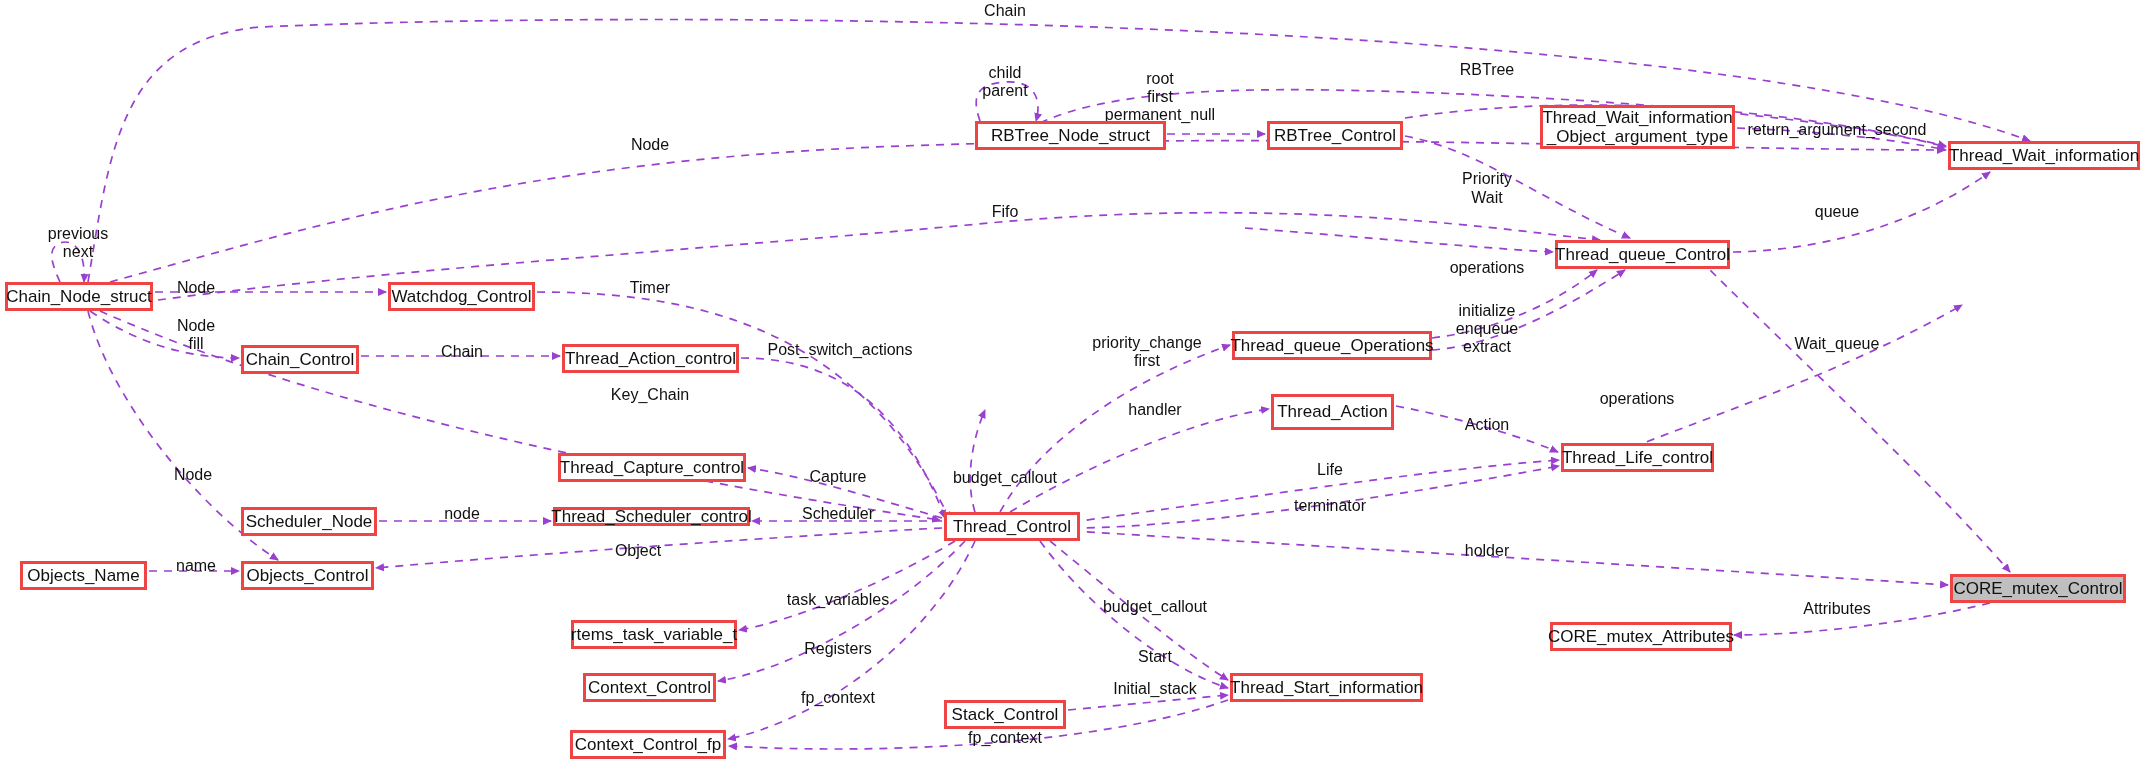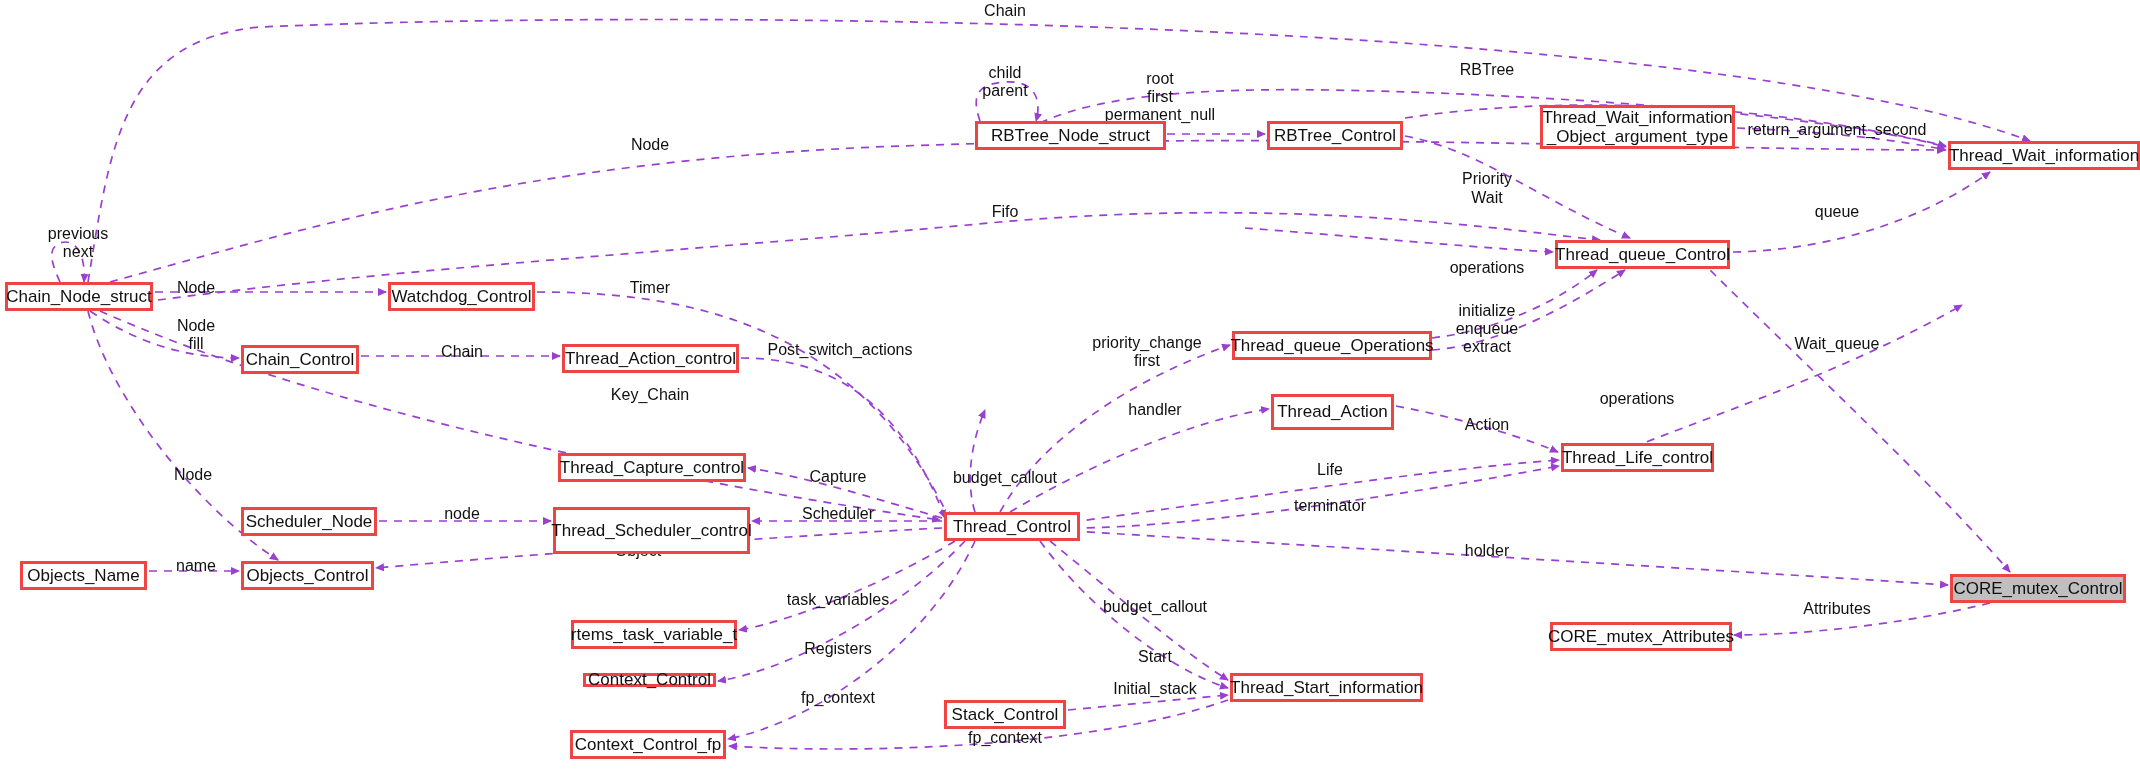--- a/index.html
+++ b/index.html
@@ -102,28 +102,28 @@
     <div class="node" style="left: 1267px; top: 121px; width: 136px; height: 29px;">RBTree_Control</div>
     <div class="node" style="left: 1540px; top: 105px; width: 195px; height: 44px;">Thread_Wait_information
 _Object_argument_type</div>
     <div class="node" style="left: 1948px; top: 141px; width: 192px; height: 29px;">Thread_Wait_information</div>
     <div class="node" style="left: 1555px; top: 240px; width: 175px; height: 29px;">Thread_queue_Control</div>
     <div class="node" style="left: 1232px; top: 331px; width: 200px; height: 29px;">Thread_queue_Operations</div>
     <div class="node" style="left: 1271px; top: 394px; width: 123px; height: 36px;">Thread_Action</div>
     <div class="node" style="left: 1561px; top: 443px; width: 153px; height: 29px;">Thread_Life_control</div>
     <div class="node" style="left: 558px; top: 453px; width: 188px; height: 29px;">Thread_Capture_control</div>
     <div class="node" style="left: 241px; top: 507px; width: 136px; height: 29px;">Scheduler_Node</div>
-    <div class="node" style="left: 553px; top: 507px; width: 197px; height: 47px;">Thread_Scheduler_control</div>
+    <div class="node" style="left: 553px; top: 507px; width: 197px; height: 19px;">Thread_Scheduler_control</div>
     <div class="node" style="left: 944px; top: 512px; width: 136px; height: 29px;">Thread_Control</div>
     <div class="node" style="left: 20px; top: 561px; width: 127px; height: 29px;">Objects_Name</div>
     <div class="node" style="left: 241px; top: 561px; width: 133px; height: 29px;">Objects_Control</div>
     <div class="node highlight" style="left: 1950px; top: 574px; width: 176px; height: 29px;">CORE_mutex_Control</div>
     <div class="node" style="left: 571px; top: 620px; width: 166px; height: 29px;">rtems_task_variable_t</div>
     <div class="node" style="left: 1550px; top: 622px; width: 182px; height: 29px;">CORE_mutex_Attributes</div>
-    <div class="node" style="left: 583px; top: 673px; width: 133px; height: 14px;">Context_Control</div>
+    <div class="node" style="left: 583px; top: 673px; width: 133px; height: 29px;">Context_Control</div>
     <div class="node" style="left: 944px; top: 700px; width: 122px; height: 29px;">Stack_Control</div>
     <div class="node" style="left: 1230px; top: 673px; width: 193px; height: 29px;">Thread_Start_information</div>
     <div class="node" style="left: 570px; top: 730px; width: 156px; height: 29px;">Context_Control_fp</div>
     <div class="edge-label" style="left: 78px; top: 243px;">previous
 next</div>
     <div class="edge-label" style="left: 1005px; top: 11px;">Chain</div>
     <div class="edge-label" style="left: 650px; top: 145px;">Node</div>
     <div class="edge-label" style="left: 196px; top: 288px;">Node</div>
     <div class="edge-label" style="left: 196px; top: 335px;">Node
 fill</div>

